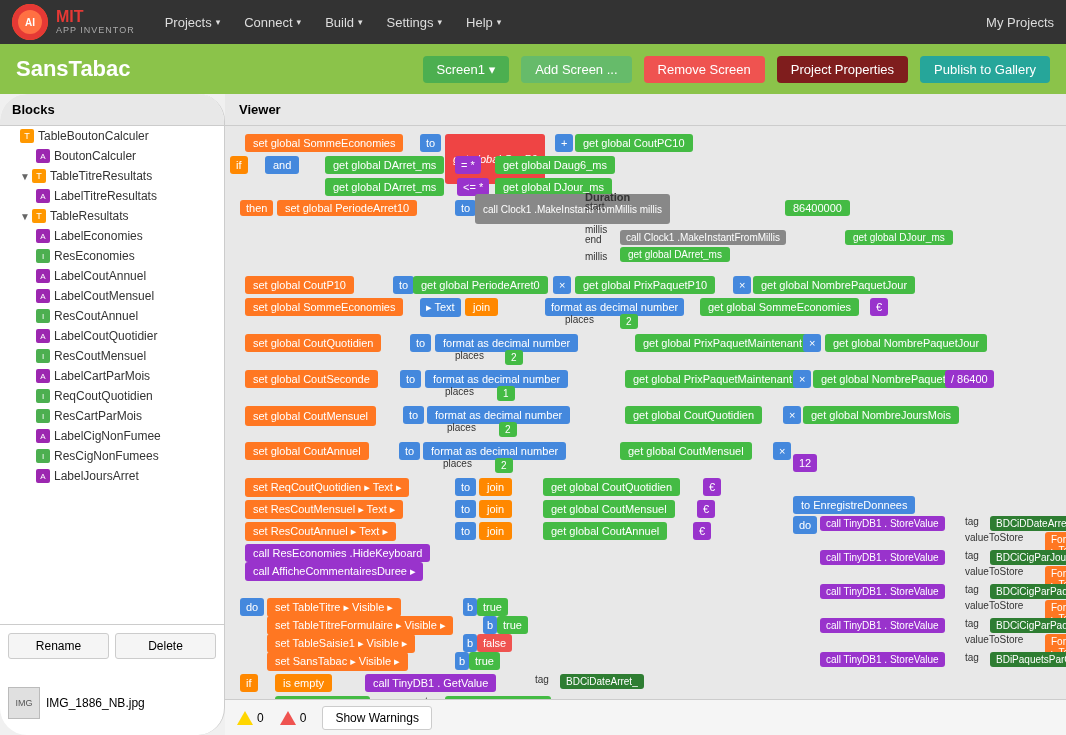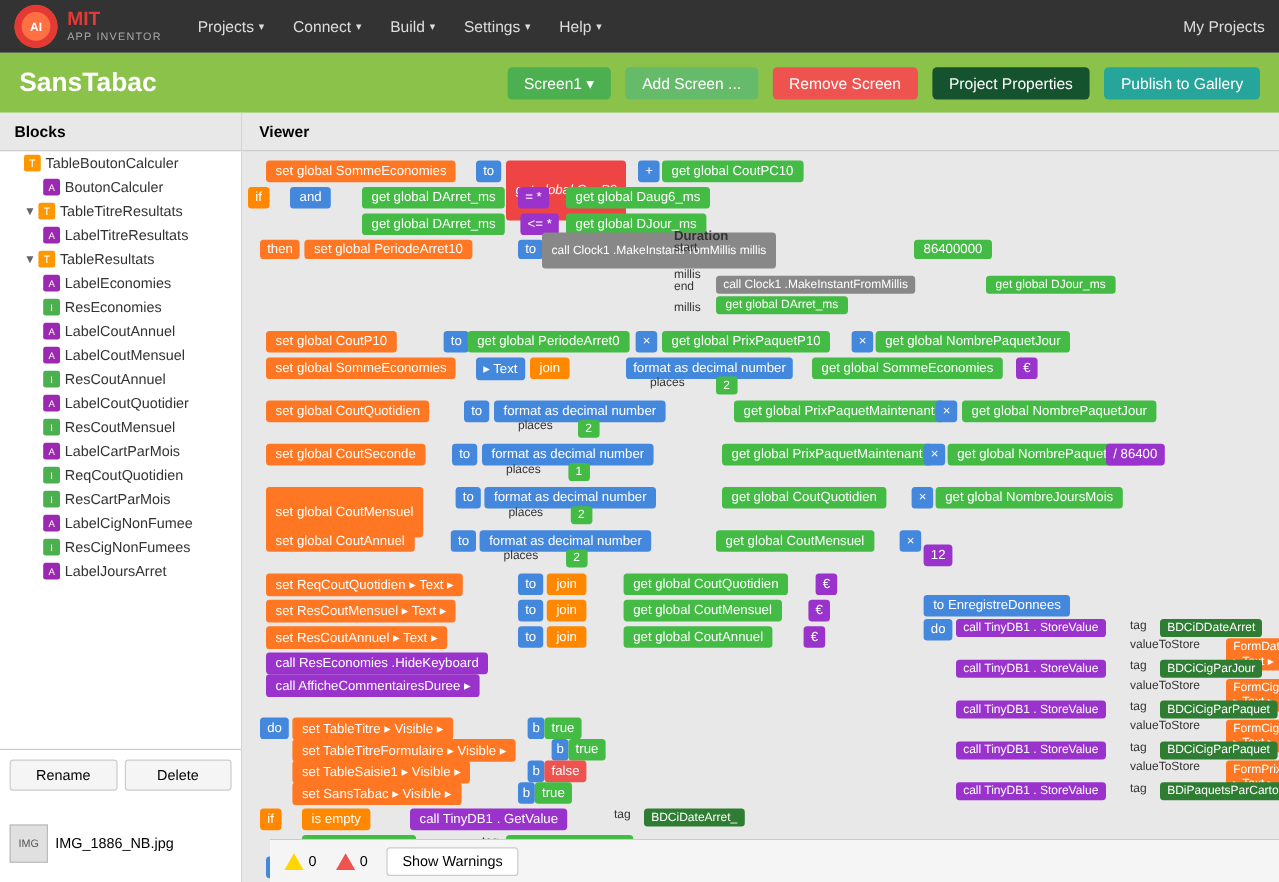--- a/index.html
+++ b/index.html
@@ -112,21 +112,21 @@
     .btn-remove {
       background: #ef5350;
       color: white;
       border: none;
       padding: 6px 14px;
       border-radius: 4px;
       cursor: pointer;
       font-size: 13px;
     }
     .btn-props {
-      background: #14532d;
+      background: #7f1d1d;
       color: white;
       border: none;
       padding: 6px 14px;
       border-radius: 4px;
       cursor: pointer;
       font-size: 13px;
     }
     .btn-publish {
       background: #26a69a;
       color: white;
@@ -138,26 +138,27 @@
     }
 
     
     .main-layout {
       display: flex;
       height: calc(735px - 44px - 50px);
     }
 
     
     .sidebar {
-      width: 202px;
+      width: 225px;
       background: #fff;
       border-right: 1px solid #ccc;
       display: flex;
       flex-direction: column;
       overflow: hidden;
+      border-radius: 27px;
     }
     .blocks-header {
       background: #e8e8e8;
       padding: 8px 12px;
       font-weight: bold;
       font-size: 13px;
       border-bottom: 1px solid #ccc;
     }
     .blocks-list {
       flex: 1;
@@ -517,21 +518,21 @@
         <div style="position:absolute;top:244px;left:20px;background:#ff7722;color:white;padding:3px 8px;border-radius:3px;font-size:11px;">set global CoutSeconde</div>
         <div style="position:absolute;top:244px;left:175px;background:#4488dd;color:white;padding:3px 6px;border-radius:3px;font-size:11px;">to</div>
         <div style="position:absolute;top:244px;left:200px;background:#4488dd;color:white;padding:3px 8px;border-radius:3px;font-size:11px;">format as decimal number</div>
         <div style="position:absolute;top:244px;left:400px;background:#44bb44;color:white;padding:3px 8px;border-radius:3px;font-size:11px;">get global PrixPaquetMaintenant</div>
         <div style="position:absolute;top:244px;left:568px;background:#4488dd;color:white;padding:3px 6px;border-radius:3px;font-size:11px;">×</div>
         <div style="position:absolute;top:244px;left:588px;background:#44bb44;color:white;padding:3px 8px;border-radius:3px;font-size:11px;">get global NombrePaquetJour</div>
         <div style="position:absolute;top:244px;left:720px;background:#9933cc;color:white;padding:3px 6px;border-radius:3px;font-size:11px;">/ 86400</div>
         <div style="position:absolute;top:260px;left:220px;color:#333;font-size:10px;">places</div>
         <div style="position:absolute;top:260px;left:272px;background:#44bb44;color:white;padding:2px 6px;border-radius:3px;font-size:10px;">1</div>
 
-        <div style="position:absolute;top:280px;left:20px;background:#ff7722;color:white;padding:15px 8px;border-radius:3px;font-size:11px;">set global CoutMensuel</div>
+        <div style="position:absolute;top:280px;left:20px;background:#ff7722;color:white;padding:4px 8px;border-radius:3px;font-size:11px;">set global CoutMensuel</div>
         <div style="position:absolute;top:280px;left:178px;background:#4488dd;color:white;padding:3px 6px;border-radius:3px;font-size:11px;">to</div>
         <div style="position:absolute;top:280px;left:202px;background:#4488dd;color:white;padding:3px 8px;border-radius:3px;font-size:11px;">format as decimal number</div>
         <div style="position:absolute;top:280px;left:400px;background:#44bb44;color:white;padding:3px 8px;border-radius:3px;font-size:11px;">get global CoutQuotidien</div>
         <div style="position:absolute;top:280px;left:558px;background:#4488dd;color:white;padding:3px 6px;border-radius:3px;font-size:11px;">×</div>
         <div style="position:absolute;top:280px;left:578px;background:#44bb44;color:white;padding:3px 8px;border-radius:3px;font-size:11px;">get global NombreJoursMois</div>
         <div style="position:absolute;top:296px;left:222px;color:#333;font-size:10px;">places</div>
         <div style="position:absolute;top:296px;left:274px;background:#44bb44;color:white;padding:2px 6px;border-radius:3px;font-size:10px;">2</div>
 
         <div style="position:absolute;top:316px;left:20px;background:#ff7722;color:white;padding:3px 8px;border-radius:3px;font-size:11px;">set global CoutAnnuel</div>
         <div style="position:absolute;top:316px;left:174px;background:#4488dd;color:white;padding:3px 6px;border-radius:3px;font-size:11px;">to</div>

